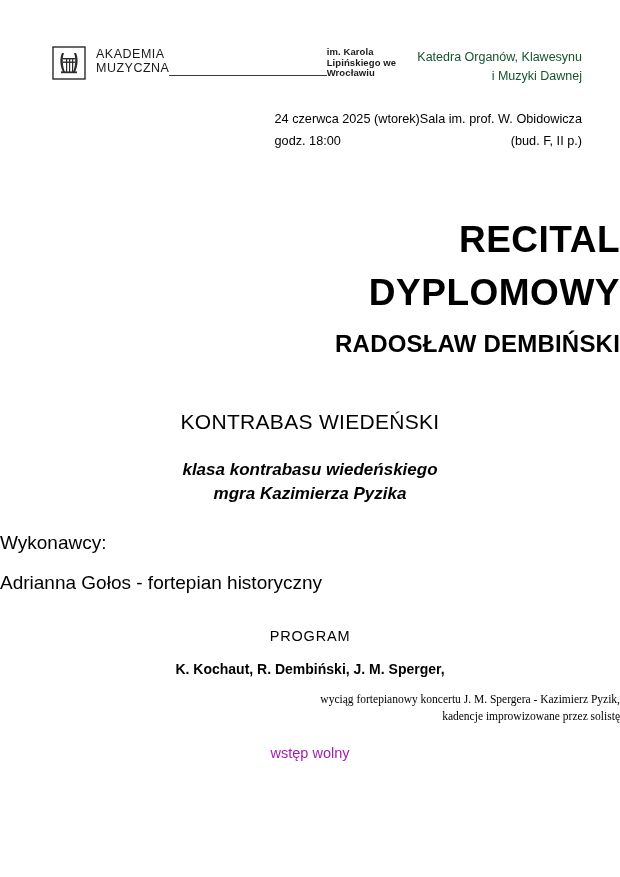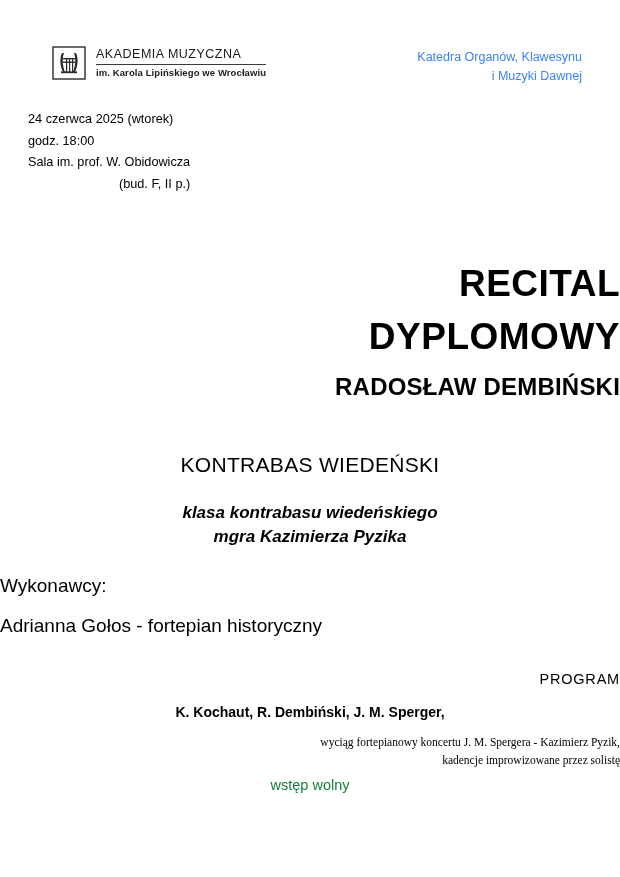--- a/index.html
+++ b/index.html
@@ -39,21 +39,21 @@
 
   .logo-mark {
     width: 34px;
     height: 34px;
     flex: 0 0 34px;
     display: block;
   }
 
   .logo-text {
     display: flex;
-    flex-direction: column;
+    flex-direction: row;
     line-height: 1.15;
   }
 
   .logo-line1 {
     font-size: 12.5px;
     letter-spacing: 0.5px;
     font-weight: 400;
     color: #1a1a1a;
   }
 
@@ -67,33 +67,32 @@
     font-size: 9.5px;
     letter-spacing: 0.1px;
     color: #1a1a1a;
     font-weight: bold;
   }
 
   .dept {
     text-align: right;
     font-size: 12.5px;
     line-height: 1.55;
-    color: #3b82f6;
+    color: #14532d;
     padding-top: 4px;
   }
 
   
   .meta-row {
     display: flex;
     justify-content: flex-end;
     align-items: flex-start;
-    padding: 22px 38px 0 28px;
+    padding: 22px 38px 0 37px;
     font-size: 12.7px;
     line-height: 1.72;
-    flex-direction: column;
   }
   .meta-left { text-align: left; }
   .meta-right { text-align: right; }
 
   
   .title-block {
     text-align: right;
     margin-top: 62px;
   }
   .title-1, .title-2 {
@@ -131,21 +130,21 @@
     margin-top: 26px;
   }
 
   .performer {
     text-align: left;
     font-size: 19px;
     margin-top: 18px;
   }
 
   .program-label {
-    text-align: right;
+    text-align: center;
     font-size: 14.5px;
     letter-spacing: 0.8px;
     margin-top: 34px;
   }
 
   .composers {
     text-align: center;
     font-size: 14px;
     font-weight: bold;
     margin-top: 17px;
@@ -155,22 +154,22 @@
     text-align: right;
     font-size: 11.5px;
     line-height: 1.5;
     margin-top: 14px;
     font-family: Liberation Serif, serif;
   }
 
   .free-entry {
     text-align: center;
     font-size: 14.5px;
-    margin-top: 8px;
-    color: #15803d;
+    margin-top: 20px;
+    color: #a21caf;
   }
 </style>
 </head>
 <body>
 
 <div class="page">
 
   <div class="header">
 
     <div class="logo-block">

